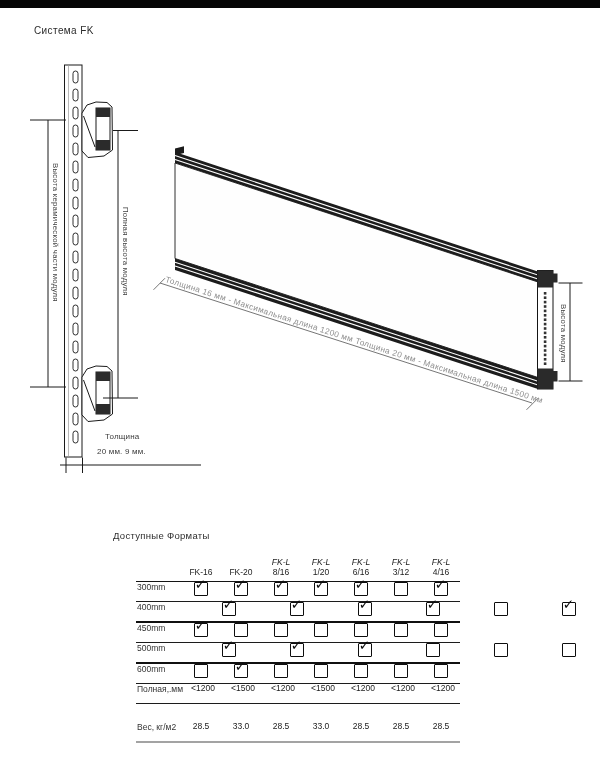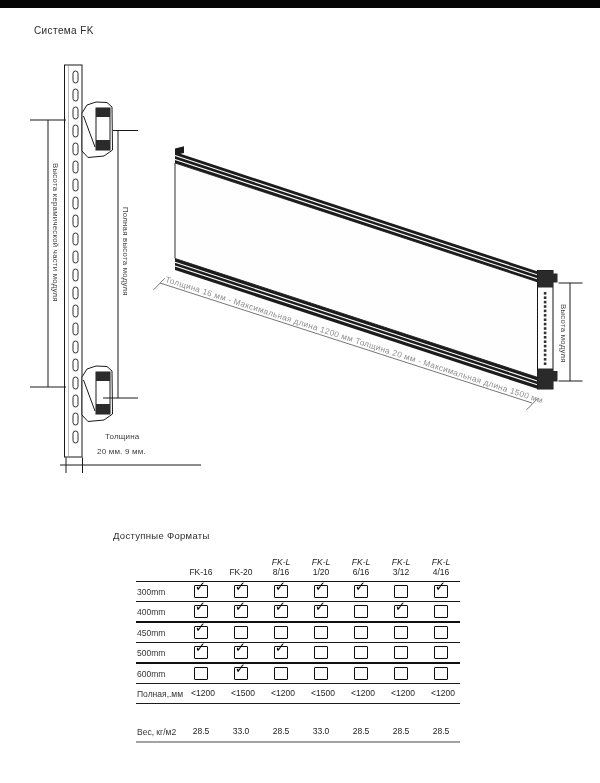--- a/index.html
+++ b/index.html
@@ -20,23 +20,23 @@
   }
   .diag-label{
     position:absolute;left:167px;top:275px;transform-origin:0 0;transform:rotate(17.9deg);
     font-size:8.2px;color:#8f8f8f;letter-spacing:.35px;white-space:nowrap;
   }
   .dim-caption{position:absolute;text-align:left;font-size:8px;color:#3a3a3a;letter-spacing:.2px;}
 
   
   .formats-heading{position:absolute;left:85px;top:530px;font-size:9.5px;letter-spacing:.3px;color:#2e2e2e;margin-left:28px;}
   .ftable{position:absolute;left:136px;top:552px;width:324px;font-size:8.5px;color:#222;}
-  .frow{display:flex;align-items:center;height:19px;border-bottom:1px solid #1c1c1c;}
+  .frow{display:flex;height:19px;border-bottom:1px solid #1c1c1c;}
   .frow.fhead{height:26px;align-items:flex-end;padding-bottom:3px;border-bottom:1.6px solid #141414;}
-  .frow.sep-thick{border-bottom:2.5px solid #101010;}
+  .frow.sep-thick{border-bottom:2.5px solid #101010;gap:28px;}
   .frow.flast{border-bottom:2.5px solid #a3a3a3;margin-top:18px;}
   .flabel{flex:0 0 44px;text-align:left;padding-left:1px;color:#333;}
   .fcell{flex:0 0 40px;text-align:center;line-height:1.15;}
   .fcell .h-top{display:block;min-height:9px;font-style:italic;}
   .fcell .h-bot{display:block;}
   .cb{
     position:relative;display:inline-block;width:11.5px;height:11.5px;
     border:1.8px solid #0d0d0d;border-radius:1px;background:#fff;vertical-align:middle;
   }
   .cb .tick{

